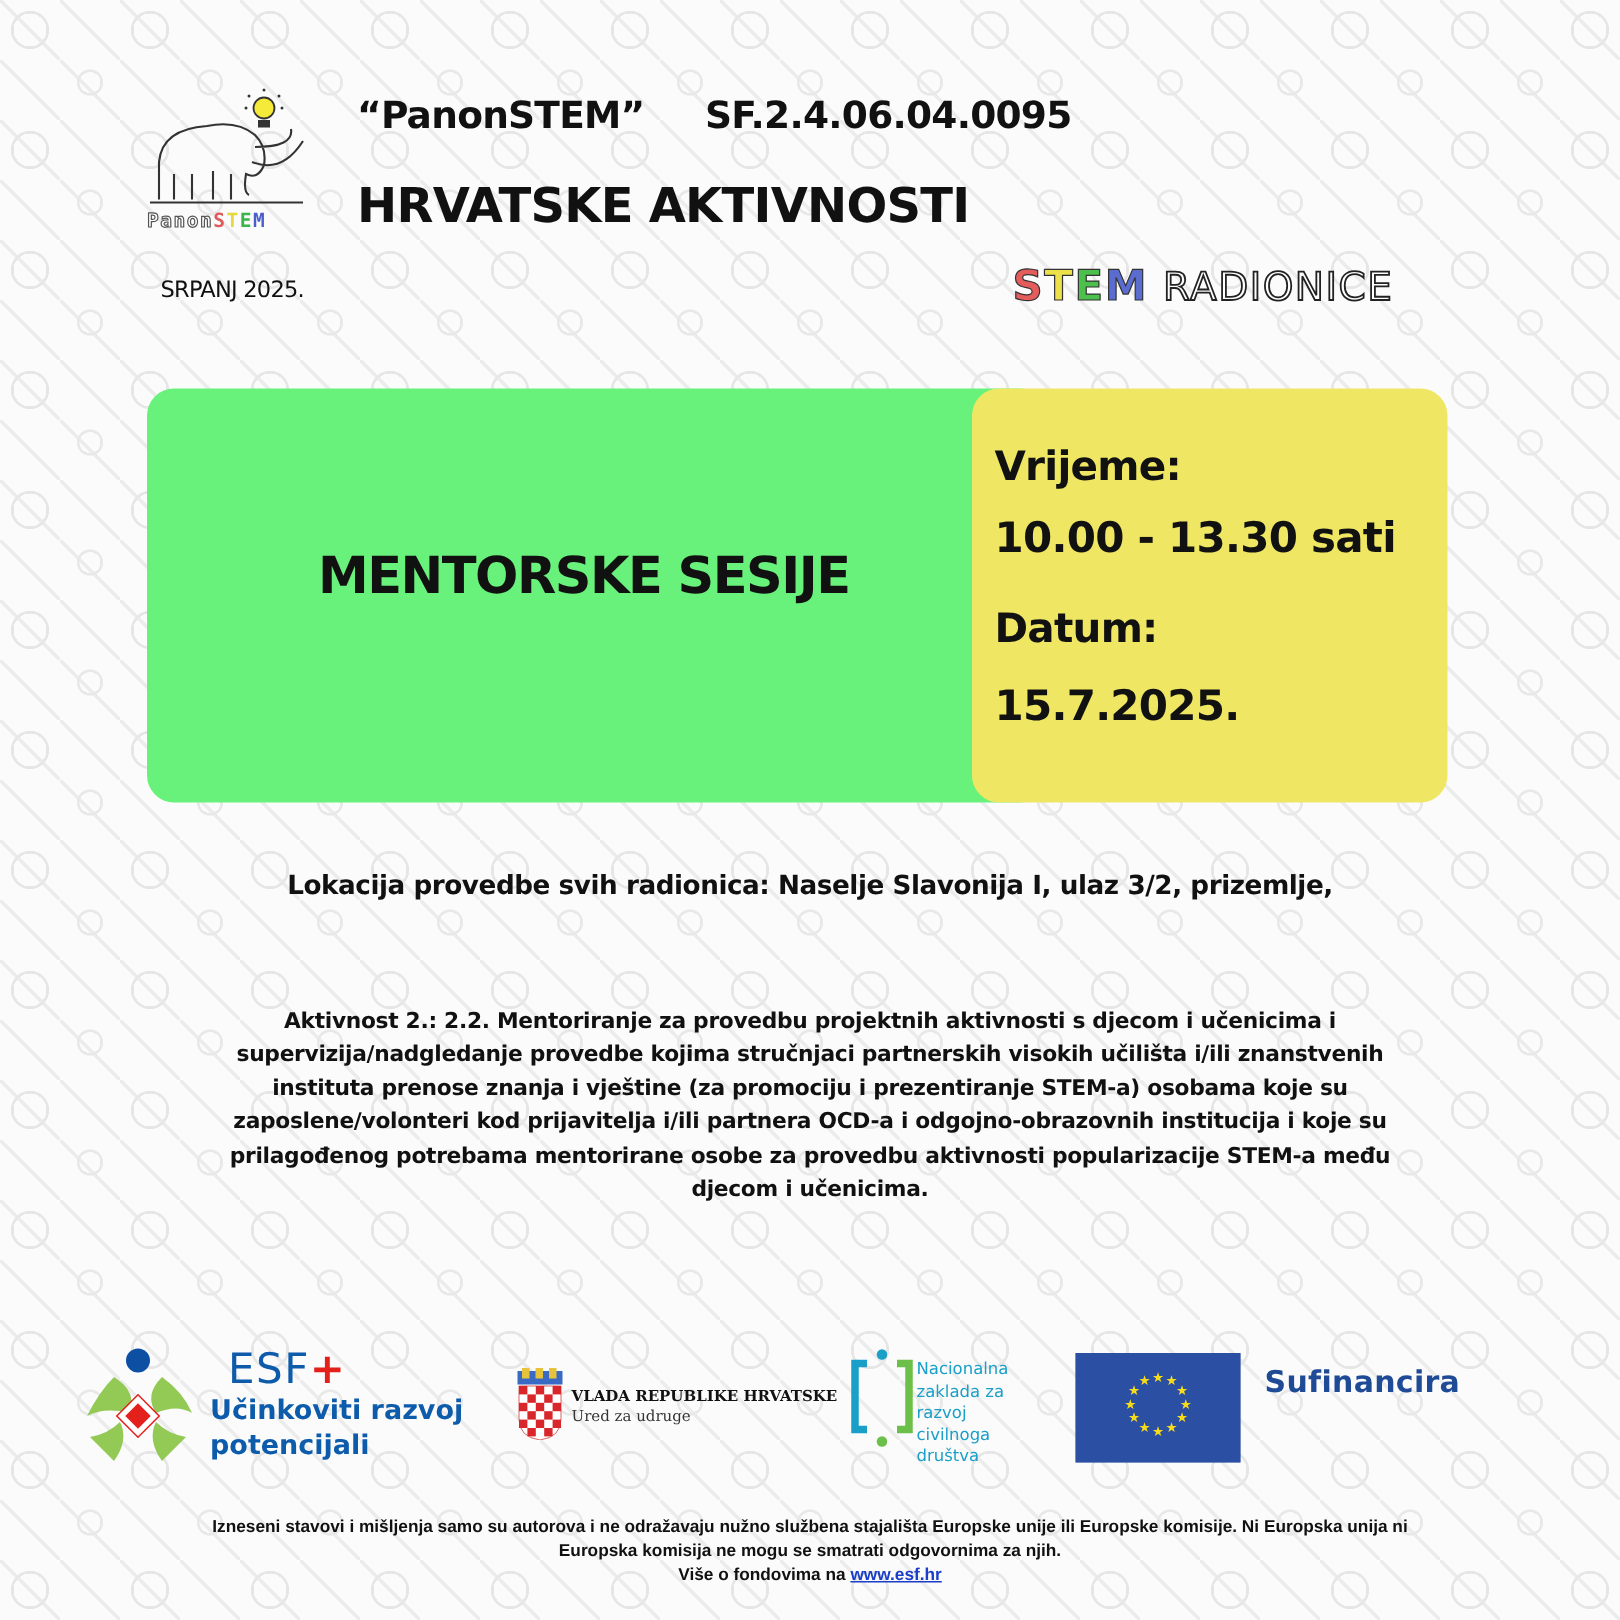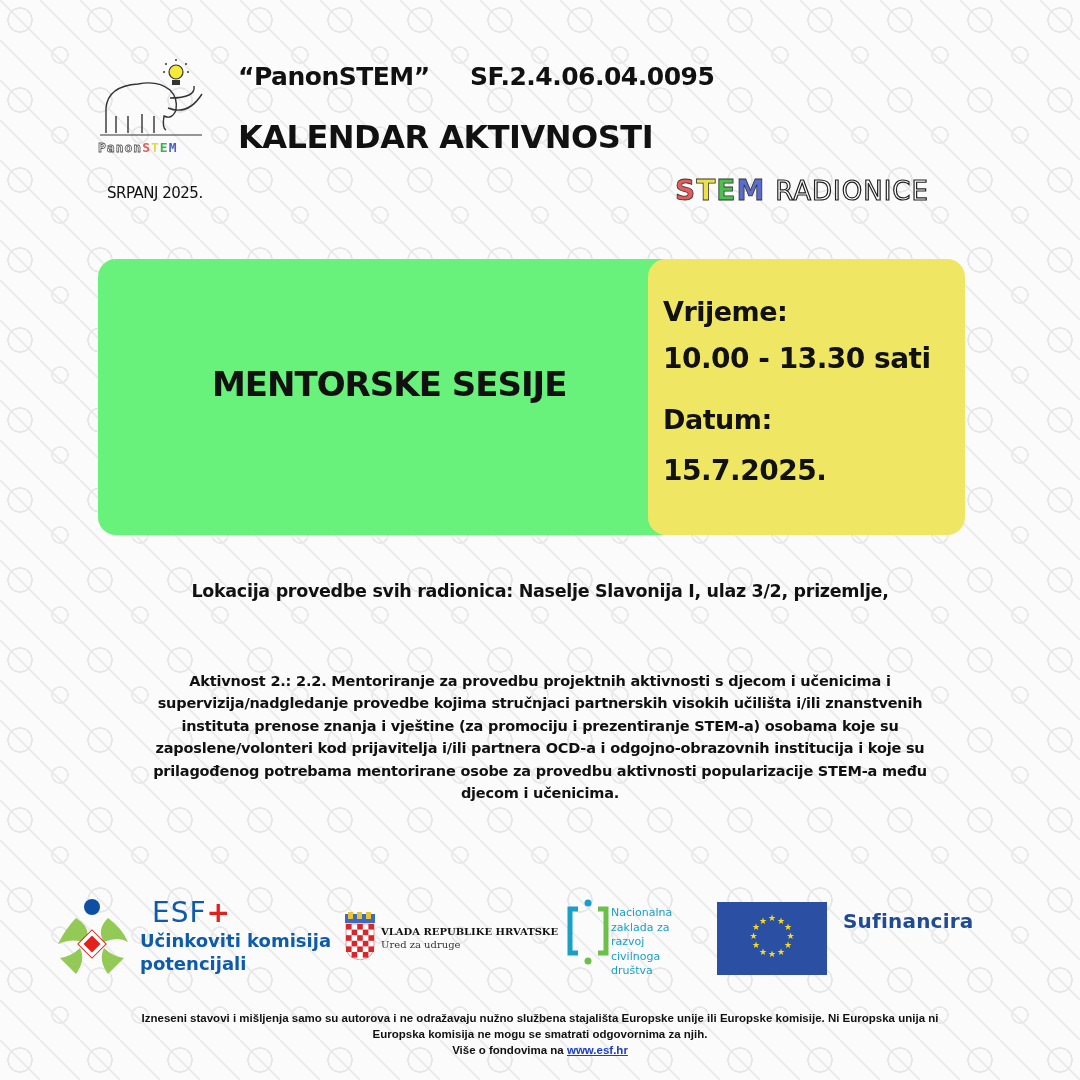--- a/index.html
+++ b/index.html
@@ -106,21 +106,21 @@
     <path d="M70 50 Q90 58 104 36" fill="none" stroke="#333" stroke-width="1.4"></path>
     <line x1="2" y1="77" x2="104" y2="77" stroke="#333" stroke-width="1.2"></line>
   </svg>
   <div class="logo-text">
     <span class="p1">Panon</span><span class="c-red">S</span><span class="c-yel">T</span><span class="c-grn">E</span><span class="c-blu">M</span>
   </div>
 </div>
 
 <div class="abs project-name">“PanonSTEM”</div>
 <div class="abs project-code">SF.2.4.06.04.0095</div>
-<div class="abs title">KALENDAR AKTIVNOSTI</div>
+<div class="abs title">HRVATSKE AKTIVNOSTI</div>
 <div class="abs month">SRPANJ 2025.</div>
 
 <div class="abs stem-radionice">
   <span class="s">S</span><span class="t">T</span><span class="e">E</span><span class="m">M</span><span class="outline">RADIONICE</span>
 </div>
 
 <div class="abs card-green"></div>
 <div class="abs card-yellow"></div>
 <div class="abs card-title">MENTORSKE SESIJE</div>
 <div class="abs info info-1">Vrijeme:</div>
@@ -145,21 +145,21 @@
   <circle cx="36" cy="9" r="8" fill="#0d4fa3"></circle>
   <path d="M20 20 Q36 30 30 44 Q14 40 2 46 Q10 30 20 20 Z" fill="#93c955"></path>
   <path d="M52 20 Q40 32 48 44 Q62 38 72 44 Q66 30 52 20 Z" fill="#93c955"></path>
   <path d="M24 50 Q30 62 20 76 Q10 66 4 60 Q16 58 24 50 Z" fill="#93c955"></path>
   <path d="M48 50 Q42 62 52 76 Q62 66 68 60 Q56 58 48 50 Z" fill="#93c955"></path>
   <rect x="26" y="36" width="20" height="20" transform="rotate(45 36 46)" fill="#fff" stroke="#e4201c" stroke-width="1"></rect>
   <rect x="30" y="40" width="12" height="12" transform="rotate(45 36 46)" fill="#e4201c"></rect>
 </svg>
 <div class="abs esf-text">
   <div class="esf-plus"><span>ESF</span><span class="plus">+</span></div>
-  <div class="esf-sub">Učinkoviti komisija</div>
+  <div class="esf-sub">Učinkoviti razvoj</div>
   <div class="esf-sub">potencijali</div>
 </div>
 
 <svg class="abs hr-coat" viewBox="0 0 32 48">
   <rect x="1" y="2" width="30" height="9" fill="#3a6ac4"></rect>
   <rect x="4" y="0" width="5" height="7" fill="#e6c33a"></rect>
     <rect x="13" y="0" width="5" height="7" fill="#e6c33a"></rect>
     <rect x="22" y="0" width="5" height="7" fill="#e6c33a"></rect>
   <g>
     <path d="M2 12 H30 V34 Q30 46 16 48 Q2 46 2 34 Z" fill="#fff" stroke="#c33" stroke-width="0.5"></path>

